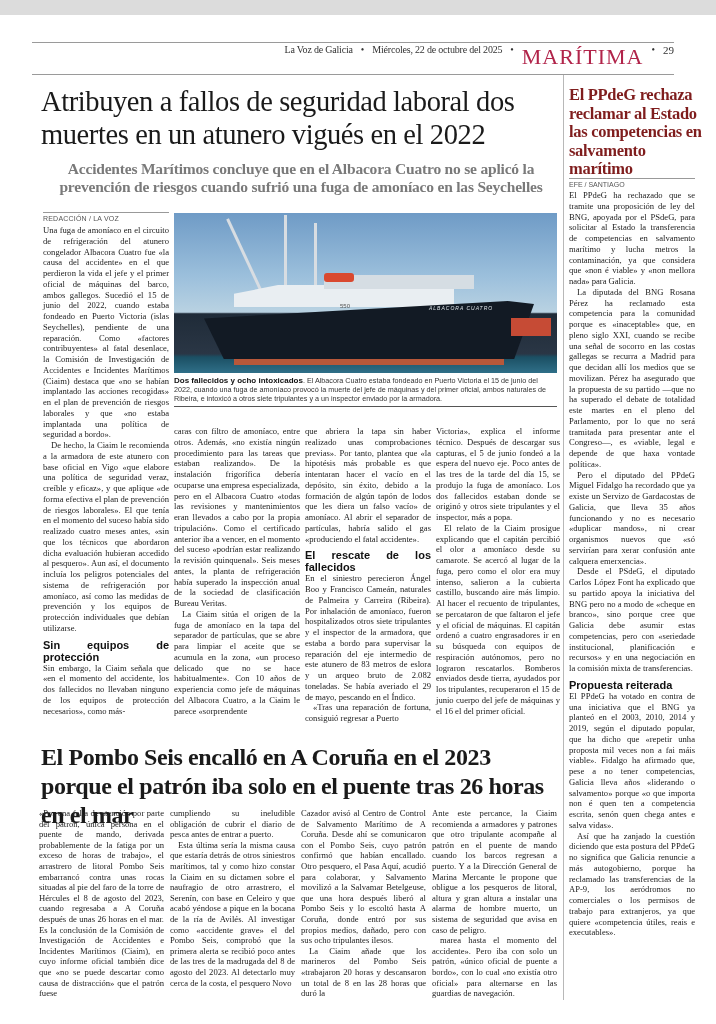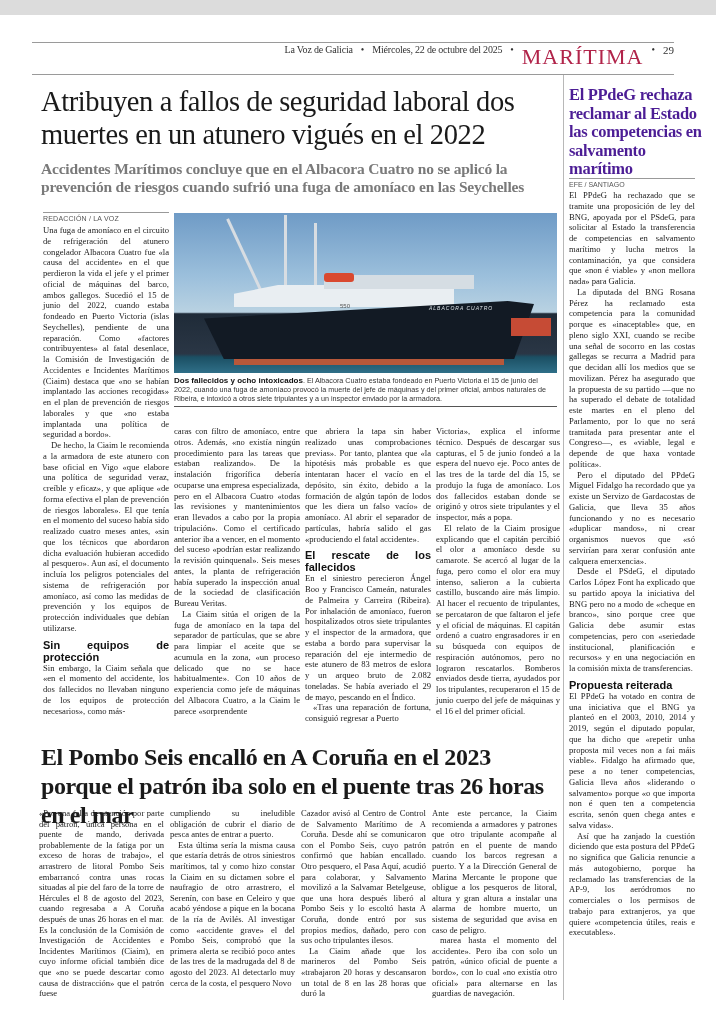--- a/index.html
+++ b/index.html
@@ -10,21 +10,21 @@
   .rule-head { position: absolute; left: 32px; top: 74px; width: 642px; height: 1px; background: #9a9a9a; }
   .masthead { position: absolute; right: 42px; top: 44px; height: 26px; display: flex; align-items: flex-start; gap: 8px; white-space: nowrap; }
   .masthead .paper { font-size: 10px; color: #333; letter-spacing: -0.2px; }
   .masthead .sep { font-size: 10px; color: #333; }
   .masthead .section { font-size: 22px; color: #b1244a; letter-spacing: 1px; font-family: "Liberation Serif", serif; }
   .masthead .page { font-size: 11px; color: #333; }
   .col-rule { position: absolute; left: 563px; top: 75px; width: 1px; height: 925px; background: #b8b8b8; }
 
   
   .headline { position: absolute; left: 41px; top: 85px; width: 520px; font-size: 28.5px; line-height: 33px; font-weight: 400; color: #1a1a1a; letter-spacing: -0.4px; }
-  .subhead { position: absolute; left: 41px; top: 160px; width: 520px; font-size: 15.5px; line-height: 18px; color: #7a7a7a; letter-spacing: -0.2px; }
+  .subhead { position: absolute; left: 41px; top: 160px; width: 520px; font-size: 15.5px; line-height: 18px; color: #7a7a7a; letter-spacing: -0.2px; text-align: center; }
   .byline { position: absolute; left: 43px; top: 212px; width: 126px; font-family: "Liberation Sans", sans-serif; font-size: 7px; color: #555; border-top: 1px solid #999; padding-top: 2px; letter-spacing: 0.2px; }
   .body-col { position: absolute; font-size: 8.6px; line-height: 10.75px; text-align: justify; hyphens: auto; color: #222; }
   .body-col p { text-indent: 0; }
   .body-col p + p { text-indent: 8px; }
   .body-col h4 { font-family: "Liberation Sans", sans-serif; font-weight: 700; font-size: 11px; line-height: 12px; margin-top: 5px; color: #111; }
   .body-col h4 + p { text-indent: 0; }
   .col1 { left: 43px; top: 225px; width: 126px; }
   .col2 { left: 174px; top: 426px; width: 126px; }
   .col3 { left: 305px; top: 426px; width: 126px; }
   .col4 { left: 436px; top: 426px; width: 124px; }
@@ -40,21 +40,21 @@
   .photo .m2 { left: 110px; top: 2px; height: 80px; }
   .photo .m3 { left: 140px; top: 10px; height: 70px; }
   .photo .shiptext { position: absolute; left: 255px; top: 92px; font-family: "Liberation Sans", sans-serif; font-size: 5px; color: #dfe5ea; letter-spacing: 1px; font-style: italic; }
   .photo .number { position: absolute; left: 166px; top: 90px; font-family: "Liberation Sans", sans-serif; font-size: 6px; color: #555; }
   .photo .container { position: absolute; right: 6px; top: 105px; width: 40px; height: 18px; background: #c64b35; }
 
   .caption { position: absolute; left: 174px; top: 376px; width: 383px; font-family: "Liberation Sans", sans-serif; font-size: 7.2px; line-height: 9px; color: #333; padding-bottom: 3px; border-bottom: 1px solid #555; }
   .caption b { color: #111; font-size: 8px; }
 
   
-  .side-head { position: absolute; left: 569px; top: 86px; width: 140px; font-size: 16.5px; line-height: 18.5px; color: #4c1d95; letter-spacing: -0.3px; }
+  .side-head { position: absolute; left: 569px; top: 86px; width: 140px; font-size: 16.5px; line-height: 18.5px; color: #7f1d1d; letter-spacing: -0.3px; }
   .side-byline { position: absolute; left: 569px; top: 178px; width: 126px; font-family: "Liberation Sans", sans-serif; font-size: 7px; color: #555; border-top: 1px solid #999; padding-top: 2px; }
   .side-col { left: 569px; top: 190px; width: 126px; }
 
   
   .headline2 { position: absolute; left: 41px; top: 743px; width: 520px; font-size: 24px; line-height: 29px; color: #1a1a1a; letter-spacing: -0.4px; }
   .b2 { top: 808px; font-size: 8.6px; line-height: 10.6px; }
   .b2c1 { left: 39px; width: 125px; }
   .b2c2 { left: 170px; width: 125px; }
   .b2c3 { left: 301px; width: 125px; }
   .b2c4 { left: 432px; width: 125px; }

